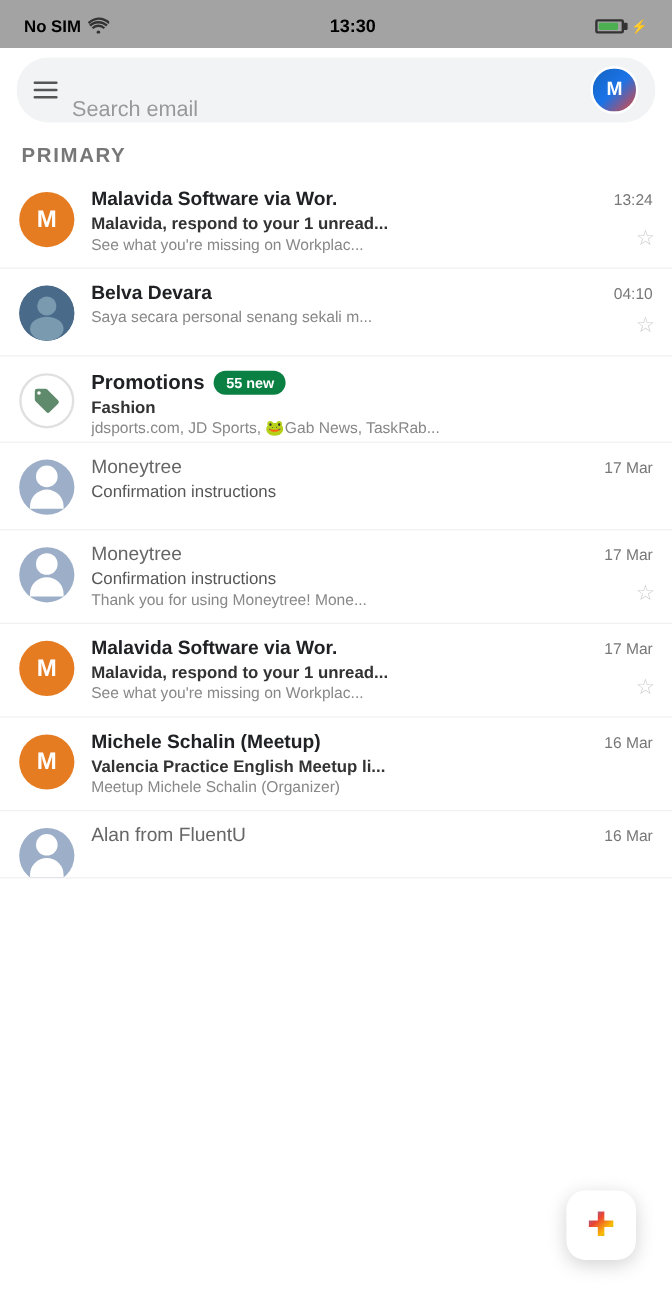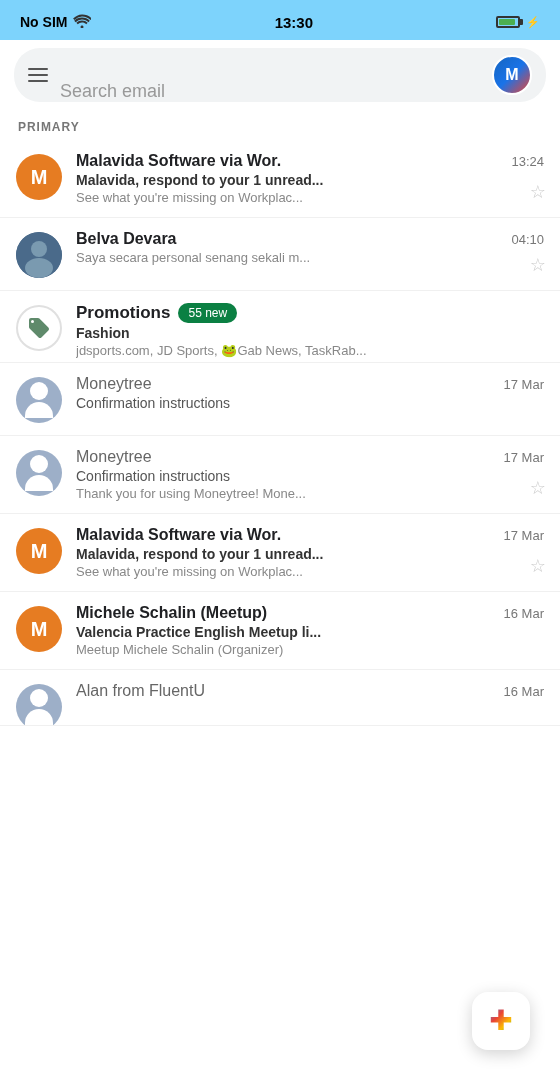--- a/index.html
+++ b/index.html
@@ -13,21 +13,21 @@
       position: relative;
     }
 
     
     .status-bar {
       display: flex;
       justify-content: space-between;
       align-items: center;
       padding: 8px 20px 4px;
       height: 40px;
-      background: #7dd3fc;
+      background: #a3a3a3;
     }
     .status-left {
       font-size: 14px;
       font-weight: 600;
       display: flex;
       align-items: center;
       gap: 6px;
     }
     .status-center {
       font-size: 15px;
@@ -115,21 +115,21 @@
       justify-content: center;
       color: white;
       font-weight: 700;
       font-size: 16px;
       border: 2px solid #fff;
     }
 
     
     .section-label {
       padding: 8px 18px 6px;
-      font-size: 12px;
+      font-size: 17px;
       font-weight: 700;
       color: #777;
       letter-spacing: 0.08em;
     }
 
     
     .email-list { background: #fff; }
     .email-item {
       display: flex;
       align-items: flex-start;
@@ -256,21 +256,21 @@
       flex-shrink: 0;
       position: absolute;
       right: 14px;
       bottom: 14px;
     }
     
     .promo-badge {
       background: #0b8043;
       color: #fff;
       font-size: 12px;
-      font-weight: 400;
+      font-weight: 700;
       padding: 3px 10px;
       border-radius: 12px;
       white-space: nowrap;
       margin-left: 8px;
     }
     .promo-sender-row {
       display: flex;
       align-items: center;
     }
     .email-sender-promo {

